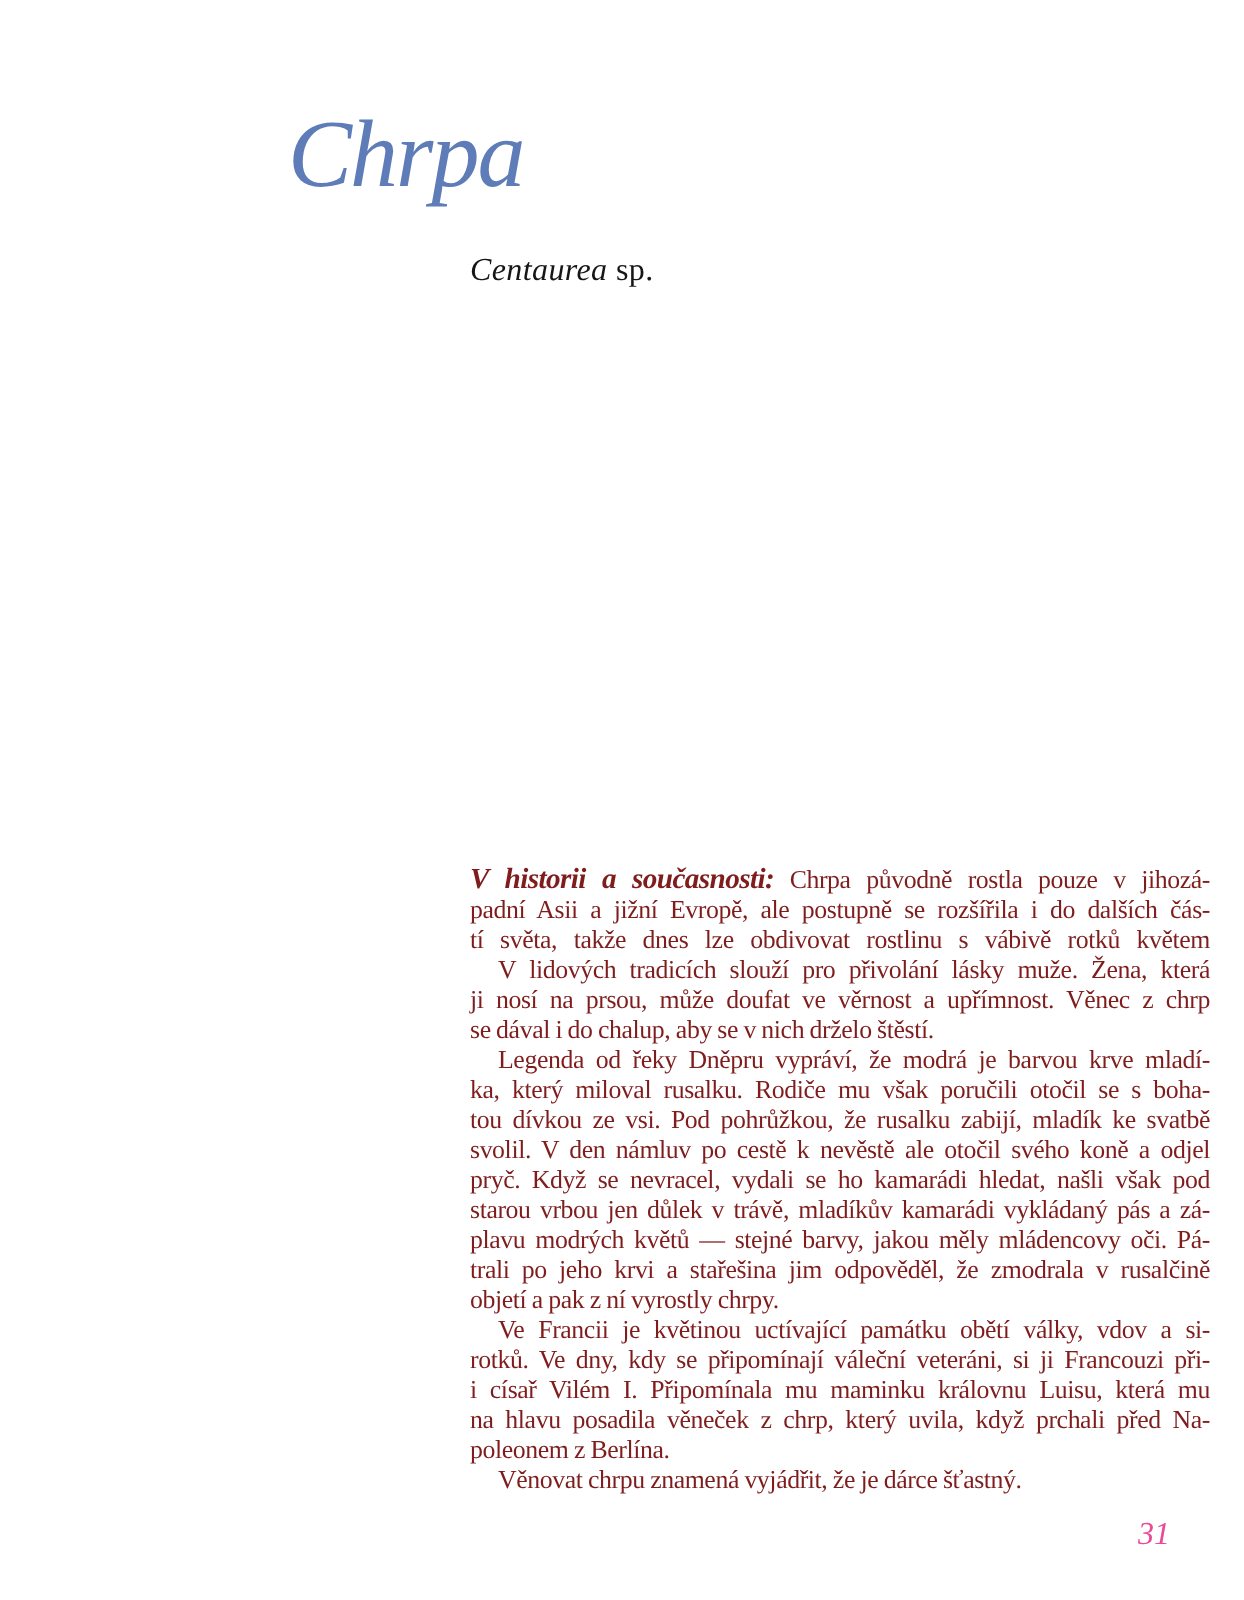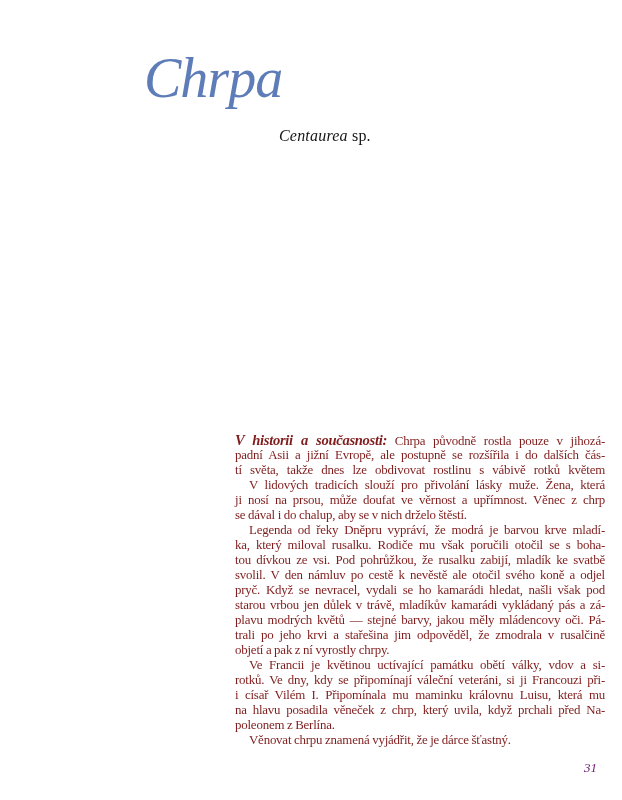--- a/index.html
+++ b/index.html
@@ -18,37 +18,37 @@
     font-family: "Liberation Serif", serif;
   }
   .title {
     position: absolute;
     left: 144px;
     top: 40px;
     margin: 0;
     font-family: "Liberation Serif", serif;
     font-style: italic;
     font-weight: 400;
-    font-size: 56px;
+    font-size: 48px;
     line-height: 76px;
     letter-spacing: -1px;
     color: #5e7db8;
     white-space: nowrap;
   }
   .species {
     position: absolute;
     left: 235px;
     top: 127px;
     font-size: 16px;
     line-height: 18px;
     color: #161616;
     letter-spacing: 0.2px;
     white-space: nowrap;
   }
-  .species .genus { font-style: italic; margin-left: 44px; }
+  .species .genus { font-style: italic; }
   .species .suffix { font-style: normal; }
   .article {
     position: absolute;
     left: 235px;
     top: 433px;
     width: 370px;
     color: #7f1d1d;
     font-size: 12.9px;
     letter-spacing: -0.2px;
     word-spacing: -0.3px;
@@ -69,25 +69,25 @@
     font-weight: 700;
     font-style: italic;
     font-size: 14.6px;
     letter-spacing: -0.3px;
   }
   .page-number {
     position: absolute;
     right: 25px;
     top: 760px;
     width: 40px;
-    text-align: right;
+    text-align: center;
     font-style: italic;
-    font-size: 13px;
+    font-size: 16px;
     line-height: 15px;
-    color: #701a75;
+    color: #ec4899;
   }
 </style>
 </head>
 <body>
 
 <div class="page">
 
   <h1 class="title">Chrpa</h1>
 
   <div class="species">

